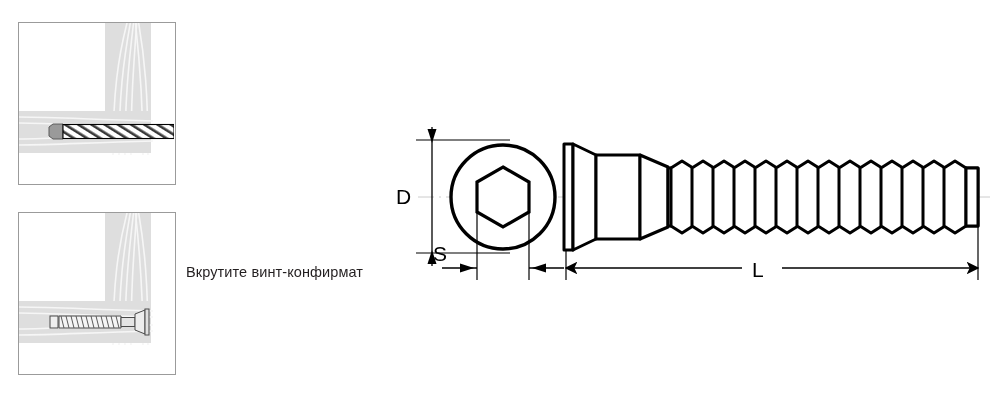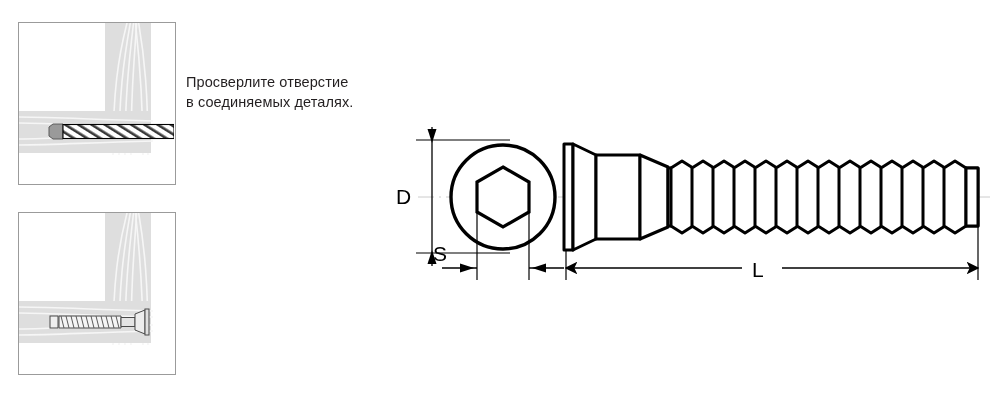--- a/index.html
+++ b/index.html
@@ -105,24 +105,20 @@
             <path d="M-4 122 C32 122 60 120 134 118"></path>
             <path d="M-4 116 C30 116 56 114 134 112"></path>
           </g>
 
           <g>
             <path d="M30 104 L34 101 L44 101 L44 116 L34 116 L30 113 Z" fill="#9a9a9a" stroke="#5a5a5a" stroke-width="1"></path>
             <rect x="44" y="101.5" width="111" height="14" fill="url(#bitHatchA)" stroke="#000000" stroke-width="1.1"></rect>
           </g>
         </g>
       </svg>
-    </div>
-    <div class="step-caption">
-      <span class="ln">Просверлите отверстие</span>
-      <span class="ln">в соединяемых деталях.</span>
     </div>
   </div>
 
   <div class="step step-2">
     <div class="step-figure">
       <svg width="155" height="160" viewBox="0 0 155 160">
         <defs>
           <clipPath id="clipB">
               <rect x="0" y="0" width="155" height="160"></rect>
             </clipPath>
@@ -165,20 +161,21 @@
               </g>
             </g>
             <path d="M102 104.5 L116 104.5 L116 113.5 L102 113.5 Z" fill="#e4e4e4" stroke="#4a4a4a" stroke-width="1"></path>
             <path d="M116 101 L126 97 L126 121 L116 117 Z" fill="#ededed" stroke="#4a4a4a" stroke-width="1"></path>
             <rect x="126" y="96" width="4" height="26" fill="#e0e0e0" stroke="#4a4a4a" stroke-width="1"></rect>
           </g>
         </g>
       </svg>
     </div>
     <div class="step-caption">
+      <span class="ln">Вкрутите винт-конфирмат</span>
     </div>
   </div>
 
   <div class="tech">
     <svg width="610" height="185" viewBox="0 0 610 185">
       <defs>
         <marker id="arrHead" viewBox="0 0 10 10" refX="9" refY="5" markerWidth="9" markerHeight="9" orient="auto-start-reverse">
           <path d="M0 0 L10 5 L0 10 L2.4 5 Z" fill="#000000"></path>
         </marker>
       </defs>

